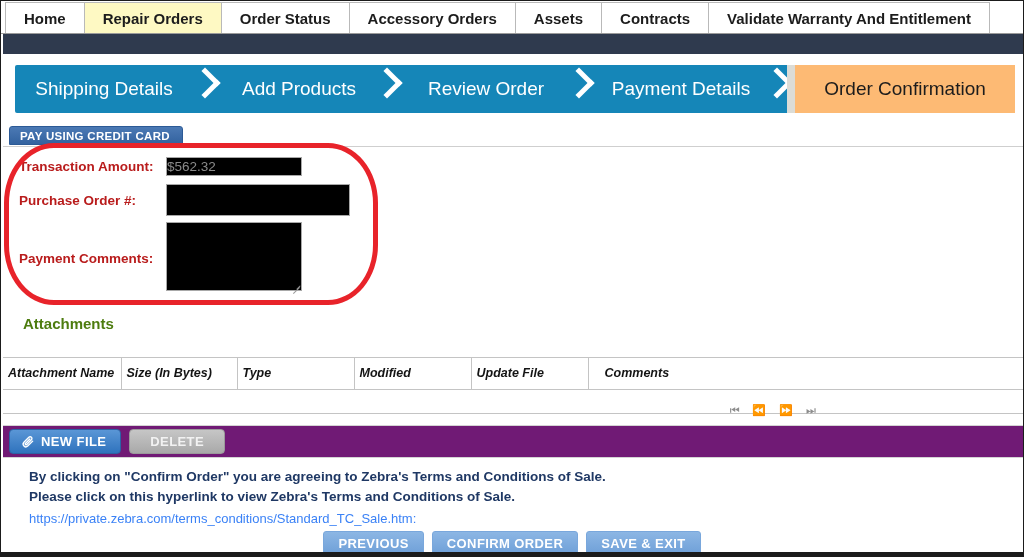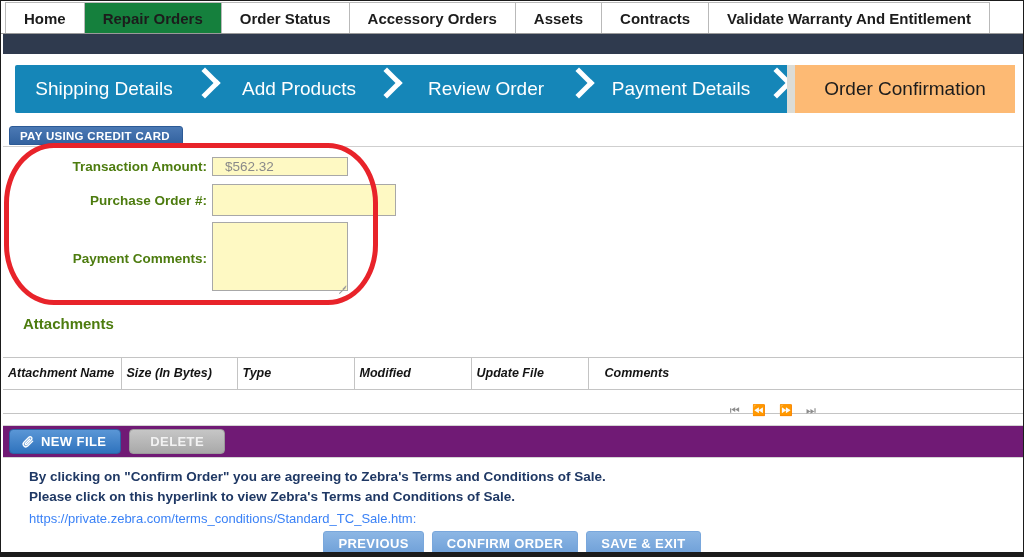--- a/index.html
+++ b/index.html
@@ -34,21 +34,21 @@
     font-size: 15px; font-weight: bold;
     color: #1c1c1c;
     background: #ffffff;
     border-left: 1px solid #b9b9b9;
     border-right: 1px solid #b9b9b9;
     border-top: 1px solid #b9b9b9;
     margin-right: -1px;
     white-space: nowrap;
     cursor: pointer;
   }
-  .tab.active { background: #15803d; }
+  .tab.active { background: #fef9c3; }
   .tab:first-child { border-left: 1px solid #b9b9b9; }
 
   
   .navystrip {
     position: absolute; left: 2px; top: 33px;
     width: 1020px; height: 20px;
     background: #2f3a4e;
   }
 
   
@@ -123,32 +123,31 @@
     width: 1020px; height: 155px;
     background: #ffffff;
     border-top: 1px solid #cfcfcf;
   }
   .formrow {
     position: absolute;
     display: flex; align-items: center;
   }
   .flabel {
     font-size: 13.5px; font-weight: bold;
-    color: #4d7c0f;
-    text-align: right;
-    white-space: nowrap;
-    margin-left: 46px;
+    color: #b91c1c;
+    text-align: left;
+    white-space: nowrap;
   }
   .finput {
     font-family: "Liberation Sans", sans-serif;
     font-size: 13.5px;
     color: #8a8a8a;
-    background: #fef9c3;
+    background: #000000;
     border: 1px solid #a8a8a8;
-    padding: 2px 12px;
+    padding: 2px 0;
     outline: none;
   }
   .finput.editable { color: #1c1c1c; }
   textarea.finput { resize: none; color: #1c1c1c; }
 
   .row-amount { left: 16px; top: 10px; }
   .row-amount .flabel { width: 142px; }
   .row-amount .finput { width: 136px; height: 19px; margin-left: 5px; }
 
   .row-po { left: 16px; top: 37px; }

